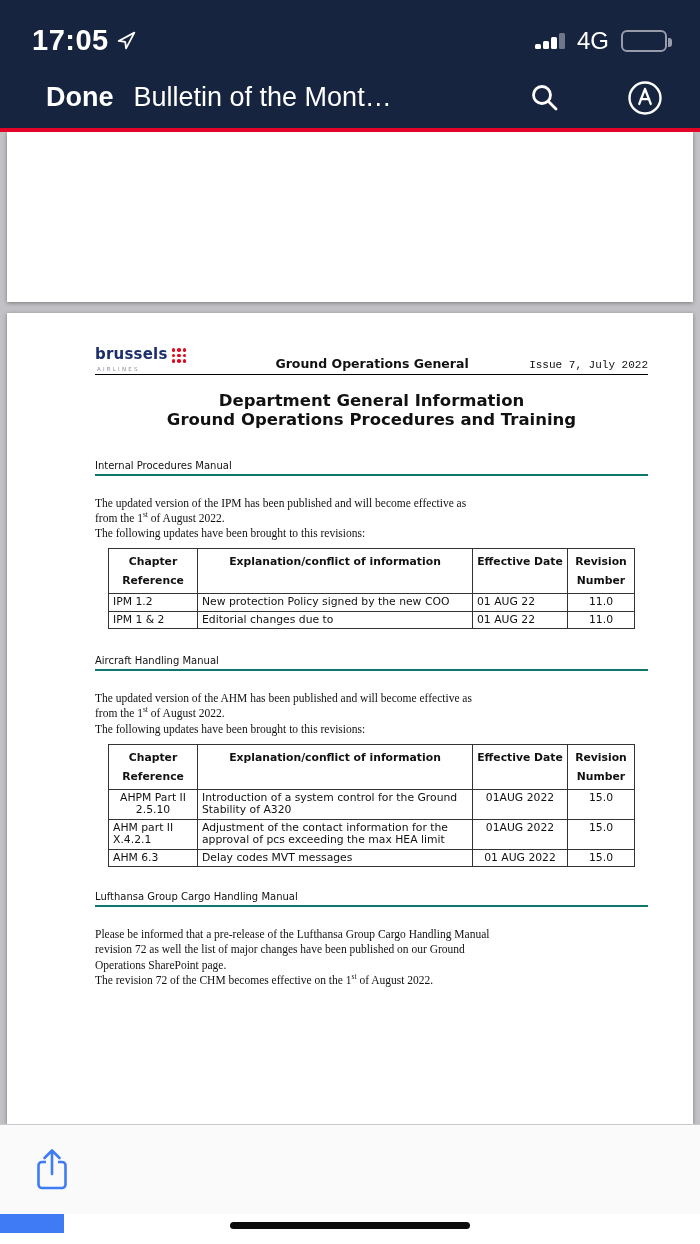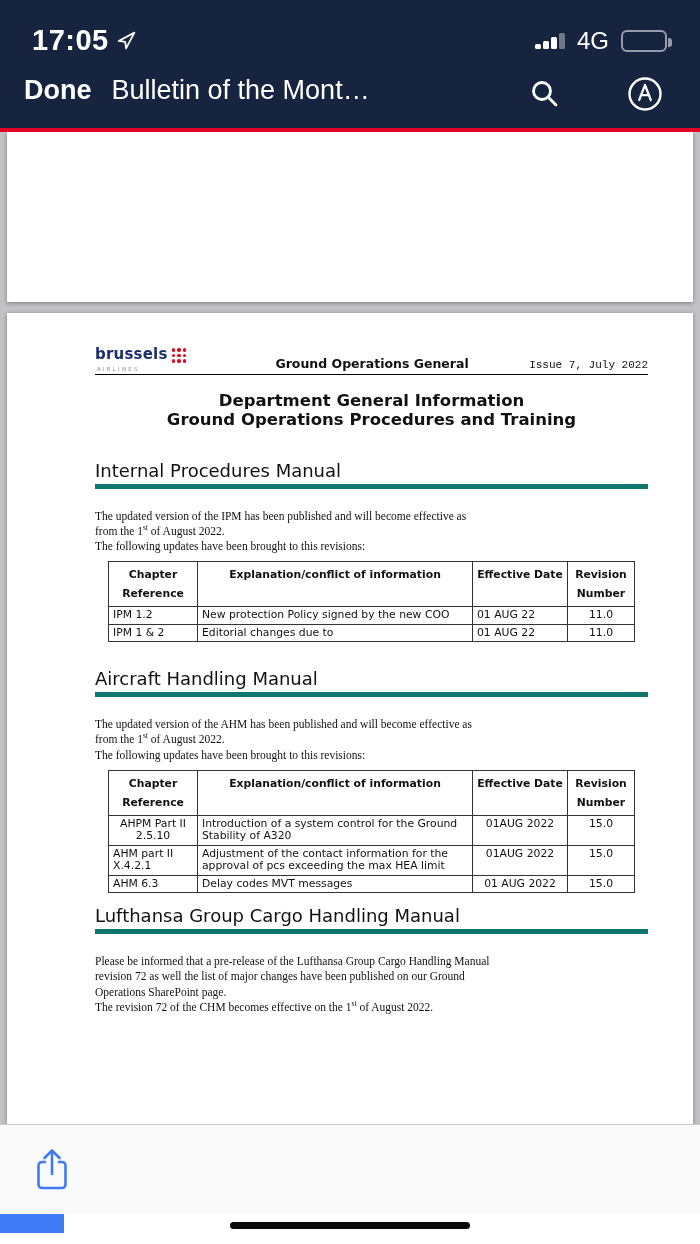--- a/index.html
+++ b/index.html
@@ -18,21 +18,21 @@
   .signal i:nth-child(1){height:5px;} .signal i:nth-child(2){height:8px;}
   .signal i:nth-child(3){height:12px;} .signal i:nth-child(4){height:16px; background:rgba(255,255,255,.38);}
   .sb-network { font-size:24px; font-weight:400; margin:0 2px; }
   .battery { position:relative; width:46px; height:22px; border:2px solid rgba(255,255,255,.55);
              border-radius:6px; padding:2px; margin-right:5px; }
   .battery-fill { width:15px; height:14px; background:#fff; border-radius:2px; }
   .battery-nub { position:absolute; right:-7px; top:6px; width:4px; height:9px;
                  background:rgba(255,255,255,.55); border-radius:0 3px 3px 0; }
 
   
-  .navbar { height:53px; background:#172440; display:flex; align-items:flex-start; padding:0 0 8px 24px; color:#fff; }
+  .navbar { height:53px; background:#172440; display:flex; align-items:center; padding:0 0 8px 46px; color:#fff; }
   .done-btn { background:none; border:none; color:#fff; font-family:inherit; font-size:27px; font-weight:700; cursor:pointer; }
   .nav-title { flex:1; margin-left:20px; font-size:27px; font-weight:400; color:#fff;
                white-space:nowrap; overflow:hidden; }
   .nav-icons { display:flex; align-items:center; gap:64px; margin-right:36px; }
   .icon-btn { background:none; border:none; cursor:pointer; display:flex; align-items:center; }
   .redline { height:4px; background:#e30527; }
 
   
   .docarea { flex:1; background:#c2c1c6; padding:0 7px; overflow:hidden; }
   .page { background:#fff; box-shadow:0 1px 4px rgba(0,0,0,.38); }
@@ -45,22 +45,22 @@
   .logo-row { display:flex; align-items:flex-start; gap:4px; }
   .logo-brand { font-size:15px; font-weight:700; color:#1c2e6b; line-height:15px; letter-spacing:.2px; }
   .logo-dots { display:grid; grid-template-columns:repeat(3,4.5px); grid-auto-rows:4.5px; gap:1px; margin-top:1px; }
   .logo-dots b { width:3.5px; height:3.5px; border-radius:50%; background:#e3051c; }
   .logo-sub { font-size:5.5px; letter-spacing:2.2px; color:#8a8f98; margin:2px 0 0 2px; }
   .doc-header-title { flex:1; text-align:center; font-size:12.5px; font-weight:700; padding-bottom:1px; }
   .doc-header-issue { font-size:11px; padding-bottom:1px; white-space:nowrap;font-family:Liberation Mono, monospace; }
 
   .doc-title { margin-top:16px; text-align:center; font-weight:700; font-size:16.5px; line-height:19.5px; }
 
-  .section-heading { font-size:18px; border-bottom:5px solid #0f766e; padding-bottom:3px; }
-  .mt-a { margin-top:30px; } .mt-b { margin-top:12px; } .mt-c { margin-top:26px; }
+  .section-heading { font-size:10px; border-bottom:2px solid #0f766e; padding-bottom:3px; }
+  .mt-a { margin-top:30px; } .mt-b { margin-top:24px; } .mt-c { margin-top:26px; }
   .para { margin-top:20px; font-size:11.5px; line-height:15.2px;font-family:Liberation Serif, serif; }
   sup { font-size:7.5px; vertical-align:super; line-height:0; }
 
   .doc-table { margin:7px 0 0 13px; border-collapse:collapse; table-layout:fixed; width:526px;
                font-size:10.8px; }
   .doc-table th, .doc-table td { border:1px solid #333; vertical-align:top; }
   .doc-table th { text-align:center; font-weight:700; line-height:19px; padding:3px 2px; }
   .doc-table td { padding:2px 4px; line-height:12.5px; }
   .c-center { text-align:center; }
   .c-rev { text-align:center; }

